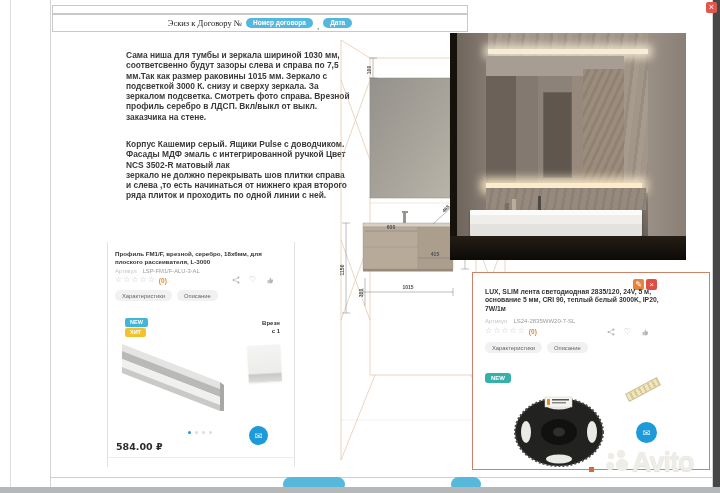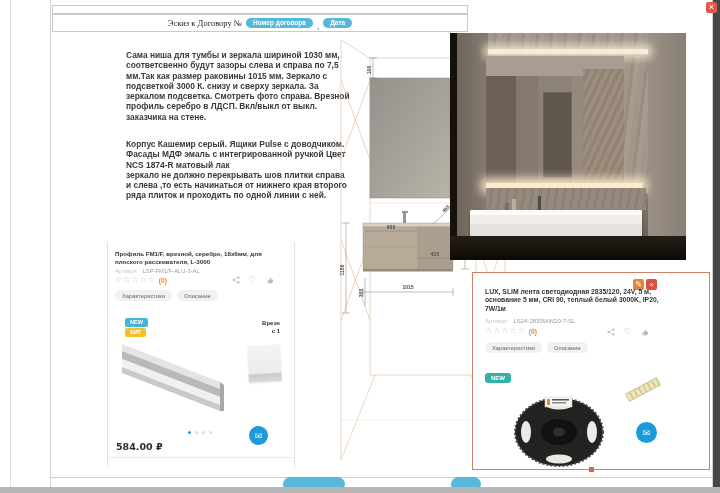--- a/index.html
+++ b/index.html
@@ -132,21 +132,21 @@
 
     <div class="hbar1"></div>
     <div class="hbar2">
       <span class="title">Эскиз к Договору №</span>
       <button class="pill-btn">Номер договора</button>
       <span class="comma">,</span>
       <button class="pill-btn">Дата</button>
     </div>
 
     <div class="note note1">Сама ниша для тумбы и зеркала шириной 1030 мм, соответсвенно будут зазоры слева и справа по 7,5 мм.Так как размер раковины 1015 мм. Зеркало с подсветкой 3000 К. снизу и сверху зеркала. За зеркалом подсветка. Смотреть фото справа. Врезной профиль серебро в ЛДСП. Вкл/выкл от выкл. заказчика на стене.</div>
-    <div class="note note2">Корпус Кашемир серый. Ящики Pulse с доводчиком. Фасады МДФ эмаль с интегрированной ручкой Цвет NCS 1874-R матовый лак
+    <div class="note note2">Корпус Кашемир серый. Ящики Pulse с доводчиком. Фасады МДФ эмаль с интегрированной ручкой Цвет NCS 3502-R матовый лак
 зеркало не должно перекрывать шов плитки справа и слева ,то есть начинаться от нижнего края второго ряда плиток и проходить по одной линии с ней.</div>
 
     <div class="lwidget">
       <div class="prod-title">Профиль FM1/F, врезной, серебро, 18х6мм, для плоского рассеивателя, L-3000</div>
       <div class="sku-row" style="top:26px;">
         <span class="sku-label">Артикул</span>
         <span class="sku-val">LSP-FM1/F-ALU-3-AL</span>
       </div>
       <div class="stars-row" style="top:34px;">
         <span class="stars">☆☆☆☆☆</span>
@@ -347,13 +347,22 @@
     <div class="handle"></div>
   </div>
 
   <div class="bottom-line"></div>
   <div class="bpill bpill1"></div>
   <div class="bpill bpill2"></div>
   <div class="bottom-strip"></div>
   <div class="right-bar"></div>
   <div class="win-close"><span>×</span></div>
 
+  <div class="watermark">
+    <svg width="30" height="30" viewBox="0 0 30 30">
+      <circle cx="9" cy="8" r="3.2" fill="#efede8"></circle>
+      <circle cx="19" cy="6" r="4.2" fill="#efede8"></circle>
+      <circle cx="8" cy="18" r="4.2" fill="#efede8"></circle>
+      <circle cx="20" cy="17" r="6.2" fill="#efede8"></circle>
+    </svg>
+    <span class="wm-text">Avito</span>
+  </div>
 </div>
 
 </body></html>

